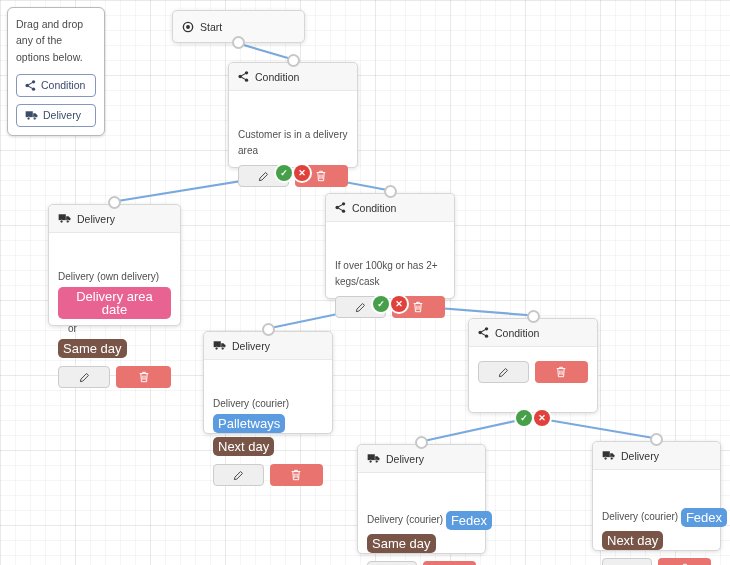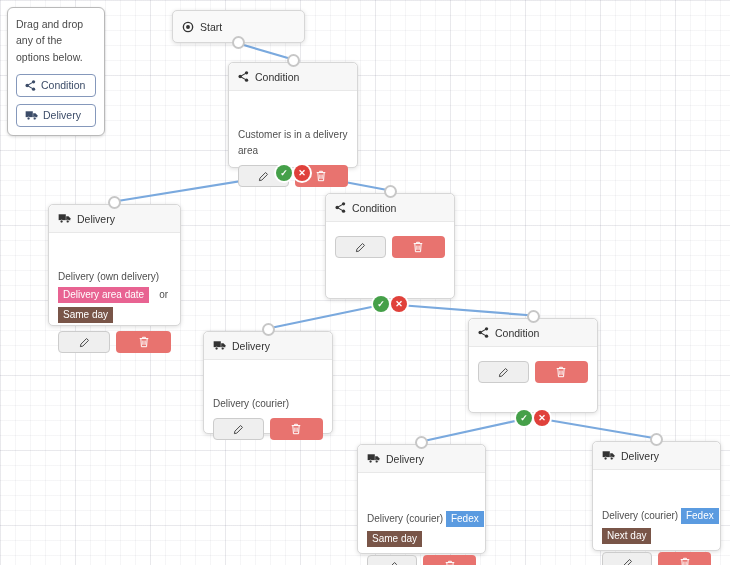--- a/index.html
+++ b/index.html
@@ -46,22 +46,22 @@
   .node-header {
     display:flex; align-items:center; gap:6px; height:28px; padding:0 9px;
     background:#f7f7f7; border-bottom:1px solid #e8e8e8;
     border-radius:5px 5px 0 0; font-size:10.5px; color:#333;
   }
   .node.start { background:#f9f9f9; }
   .node.start .node-header { height:100%; background:transparent; border-bottom:none; border-radius:5px; }
   .node-body { padding:8px 9px; font-size:10px; color:#4f4f4f; line-height:1.6; }
   .node-text { min-height:14px;margin-top:28px; }
   .badge {
-    display:inline-block; color:#fff; font-size:10px; line-height:1;
-    padding:3px 5px; border-radius:0; margin:2px 0; vertical-align:middle;text-align:center;
+    display:inline-block; color:#fff; font-size:13px; line-height:1;
+    padding:3px 5px; border-radius:5px; margin:2px 0; vertical-align:middle;text-align:center;
   }
   .joiner { margin-left:10px; }
   .node-actions { display:flex; gap:6px; margin-top:6px; }
   .btn { border-radius:4px; height:22px; display:flex; align-items:center; justify-content:center; cursor:pointer; }
   .btn.edit { flex:0.92; background:#efefef; border:1px solid #cccccc; }
   .btn.delete { flex:1; background:#e8736f; border:none; }
 
   
   .dot {
     position:absolute; width:13px; height:13px; border-radius:50%;
@@ -228,20 +228,21 @@
               <circle cx="14" cy="3" r="2.7"></circle>
               <circle cx="3.5" cy="9" r="2.7"></circle>
               <circle cx="14" cy="15" r="2.7"></circle>
             </g>
             <path d="M14 3 L3.5 9 L14 15" stroke="#333" stroke-width="1.7" fill="none"></path>
           </svg>
       </span>
       <span>Condition</span>
     </div>
     <div class="node-body">
+      <div class="node-text">If over 100kg or has 2+ kegs/cask</div>
       <div class="node-actions">
         <div class="btn edit">
           <span class="icon">
               <svg width="11" height="11" viewBox="0 0 16 16">
                 <path d="M11 2.2 l2.8 2.8 L5.6 13.2 l-3.6 .8 .8-3.6 z" fill="none" stroke="#444" stroke-width="1.4"></path>
               </svg>
             </span>
         </div>
         <div class="btn delete" style="background: rgb(232, 115, 111);">
           <span class="icon">
@@ -267,20 +268,24 @@
             <path d="M1 1.5 h11 v9 h-11 z" fill="#333"></path>
             <path d="M12.6 4.5 h3.6 l2.8 3 v3 h-6.4 z" fill="#333"></path>
             <circle cx="5.5" cy="12.6" r="2.2" fill="#333" stroke="#fff" stroke-width="1"></circle>
             <circle cx="15" cy="12.6" r="2.2" fill="#333" stroke="#fff" stroke-width="1"></circle>
           </svg>
       </span>
       <span>Delivery</span>
     </div>
     <div class="node-body">
       <div class="node-text">Delivery (courier)</div>
+      <div>
+        <span class="badge" style="background: rgb(91, 155, 224);">Palletways</span>
+        <span class="badge" style="background: rgb(121, 85, 72);">Next day</span>
+      </div>
       <div class="node-actions">
         <div class="btn edit">
           <span class="icon">
               <svg width="11" height="11" viewBox="0 0 16 16">
                 <path d="M11 2.2 l2.8 2.8 L5.6 13.2 l-3.6 .8 .8-3.6 z" fill="none" stroke="#444" stroke-width="1.4"></path>
               </svg>
             </span>
         </div>
         <div class="btn delete" style="background: rgb(232, 115, 111);">
           <span class="icon">

